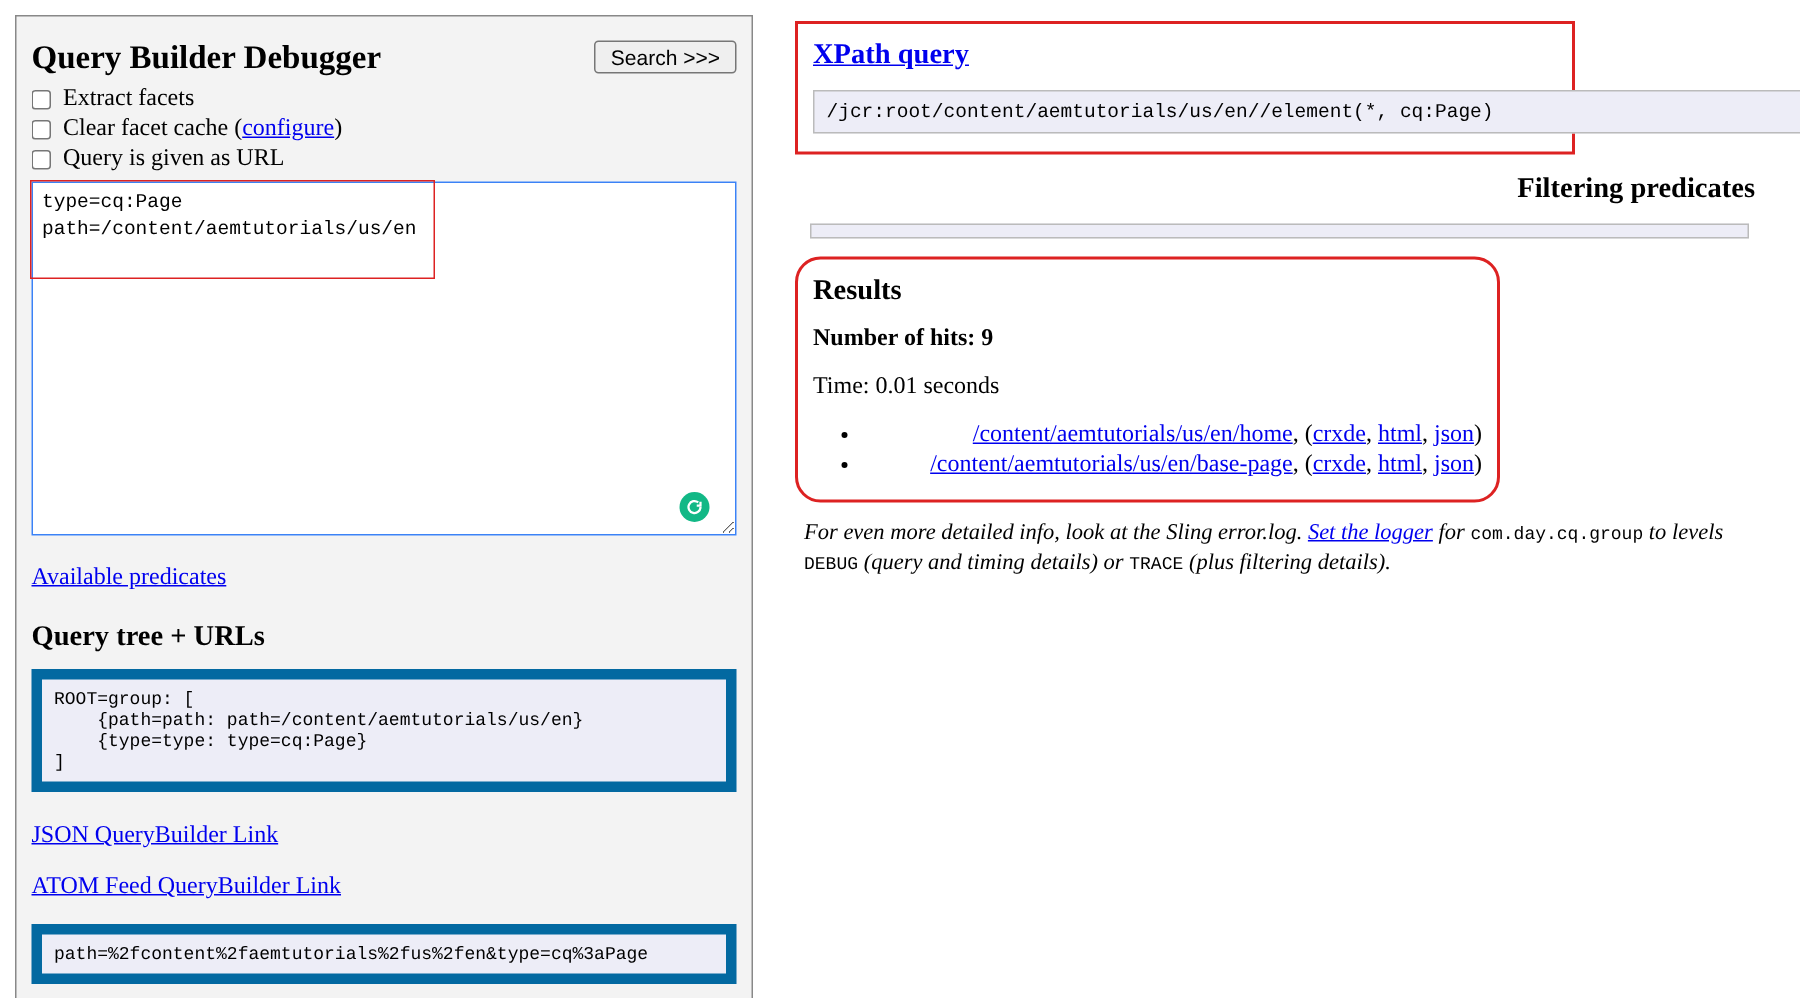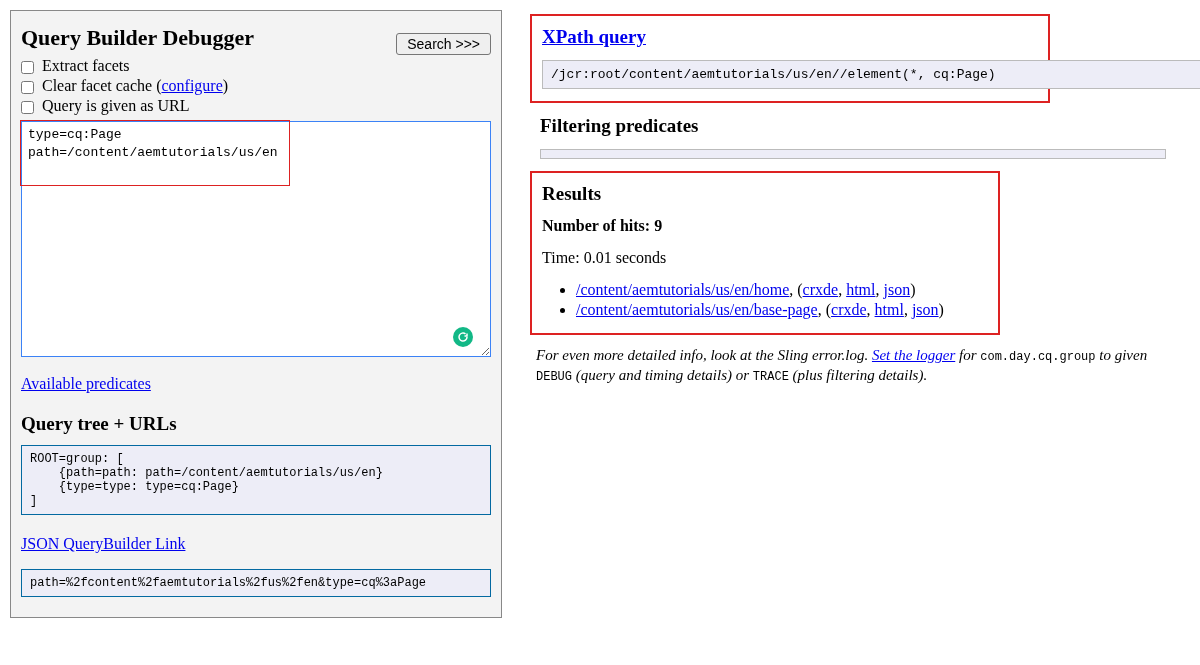--- a/index.html
+++ b/index.html
@@ -22,21 +22,21 @@
     background: #f3f3f3;
     padding: 10px 10px 14px 10px;
   }
   .right-panel {
     width: 640px;
     padding-top: 4px;
   }
   .debugger-header {
     display: flex;
     justify-content: space-between;
-    align-items: flex-end;
+    align-items: center;
   }
   h2 {
     font-size: 22px;
     font-weight: bold;
     margin: 4px 0 4px 0;
   }
   .search-btn {
     font-family: Arial, sans-serif;
     font-size: 14px;
     padding: 2px 10px;
@@ -89,21 +89,21 @@
   }
   .grammarly svg { stroke: #fff; }
   .spaced-link { display: inline-block; margin: 14px 0 2px 0; }
   h3.sub {
     font-size: 19px;
     font-weight: bold;
     margin: 18px 0 10px 0;
   }
   pre.codebox {
     background: #ededf7;
-    border: 1px solid #0369a1;
+    border: 7px solid #0369a1;
     padding: 6px 8px;
     font-family: "Courier New", monospace;
     font-size: 12px;
     white-space: pre;
     overflow-x: auto;
     margin: 6px 0;
   }
   
   .right-box {
     position: relative;
@@ -123,31 +123,31 @@
     font-family: "Courier New", monospace;
     font-size: 13px;
     padding: 6px 8px;
     white-space: nowrap;
     overflow: hidden;
   }
   .xpath-overflow {
     position: relative;
     width: 662px;
   }
-  .filtering { margin-top: 8px; padding-left: 10px; }
+  .filtering { margin-top: 8px; padding-left: 10px; text-align: right; }
   .empty-bar {
     height: 10px;
     background: #ededf7;
     border: 1px solid #bbb;
     margin: 8px 0 12px 0;
     width: 626px;
     margin-left: 10px;
   }
   .results-body p { margin: 8px 0 14px 0; }
-  ul.hits { margin: 4px 0 0 0; padding-left: 34px; }
+  ul.hits { margin: 4px 0 0 0; padding-left: 34px; text-align: right; }
   ul.hits li { margin: 2px 0; }
   .footer-note { font-size: 15px; font-style: italic; margin: 10px 0 0 6px; line-height:1.35;}
   .mono-small { font-family: "Courier New", monospace; font-style: normal; font-size: 12px;}
 </style>
 </head>
 <body>
 
 <div class="layout">
 
   <div class="left-panel">
@@ -184,39 +184,40 @@
 
     <a class="link spaced-link">Available predicates</a>
 
     <h3 class="sub">Query tree + URLs</h3>
     <pre class="codebox">ROOT=group: [
     {path=path: path=/content/aemtutorials/us/en}
     {type=type: type=cq:Page}
 ]</pre>
 
     <a class="link spaced-link">JSON QueryBuilder Link</a><br>
+    <a class="link spaced-link">ATOM Feed QueryBuilder Link</a>
 
     <pre class="codebox" style="margin-top:14px;">path=%2fcontent%2faemtutorials%2fus%2fen&amp;type=cq%3aPage</pre>
   </div>
 
   <div class="right-panel">
 
     <div class="right-box red-outline" style="width:520px; position:relative;">
       <div class="right-h2"><a class="link">XPath query</a></div>
       <div class="xpath-overflow">
         <div class="xpath-code">/jcr:root/content/aemtutorials/us/en//element(*, cq:Page)</div>
       </div>
     </div>
 
     <div class="filtering">
       <h3 class="right-h2" style="margin-top:12px;">Filtering predicates</h3>
     </div>
     <div class="empty-bar"></div>
 
-    <div class="right-box red-outline" style="width:470px;">
+    <div class="right-box red-outline" style="width:470px;border-radius:17px;">
       <div class="right-h2">Results</div>
       <div class="results-body">
         <p style="font-weight:bold;">Number of hits: 9</p>
         <p>Time: 0.01 seconds</p>
         <ul class="hits">
           <li>
             <a class="link">/content/aemtutorials/us/en/home</a>,
             (<a class="link">crxde</a>,
              <a class="link">html</a>,
              <a class="link">json</a>)
@@ -225,17 +226,17 @@
             <a class="link">/content/aemtutorials/us/en/base-page</a>,
             (<a class="link">crxde</a>,
              <a class="link">html</a>,
              <a class="link">json</a>)
           </li>
         </ul>
       </div>
     </div>
 
     <p class="footer-note">
-      <span>For even more detailed info, look at the Sling error.log. </span><a class="link" style="font-style:italic;">Set the logger</a><span> for </span><span class="mono-small">com.day.cq.group</span><span> to given </span><br><span class="mono-small">DEBUG</span><span> (query and timing details) or </span><span class="mono-small">TRACE</span><span> (plus filtering details).</span>
+      <span>For even more detailed info, look at the Sling error.log. </span><a class="link" style="font-style:italic;">Set the logger</a><span> for </span><span class="mono-small">com.day.cq.group</span><span> to levels </span><br><span class="mono-small">DEBUG</span><span> (query and timing details) or </span><span class="mono-small">TRACE</span><span> (plus filtering details).</span>
     </p>
 
   </div>
 </div>
 
 </body></html>

